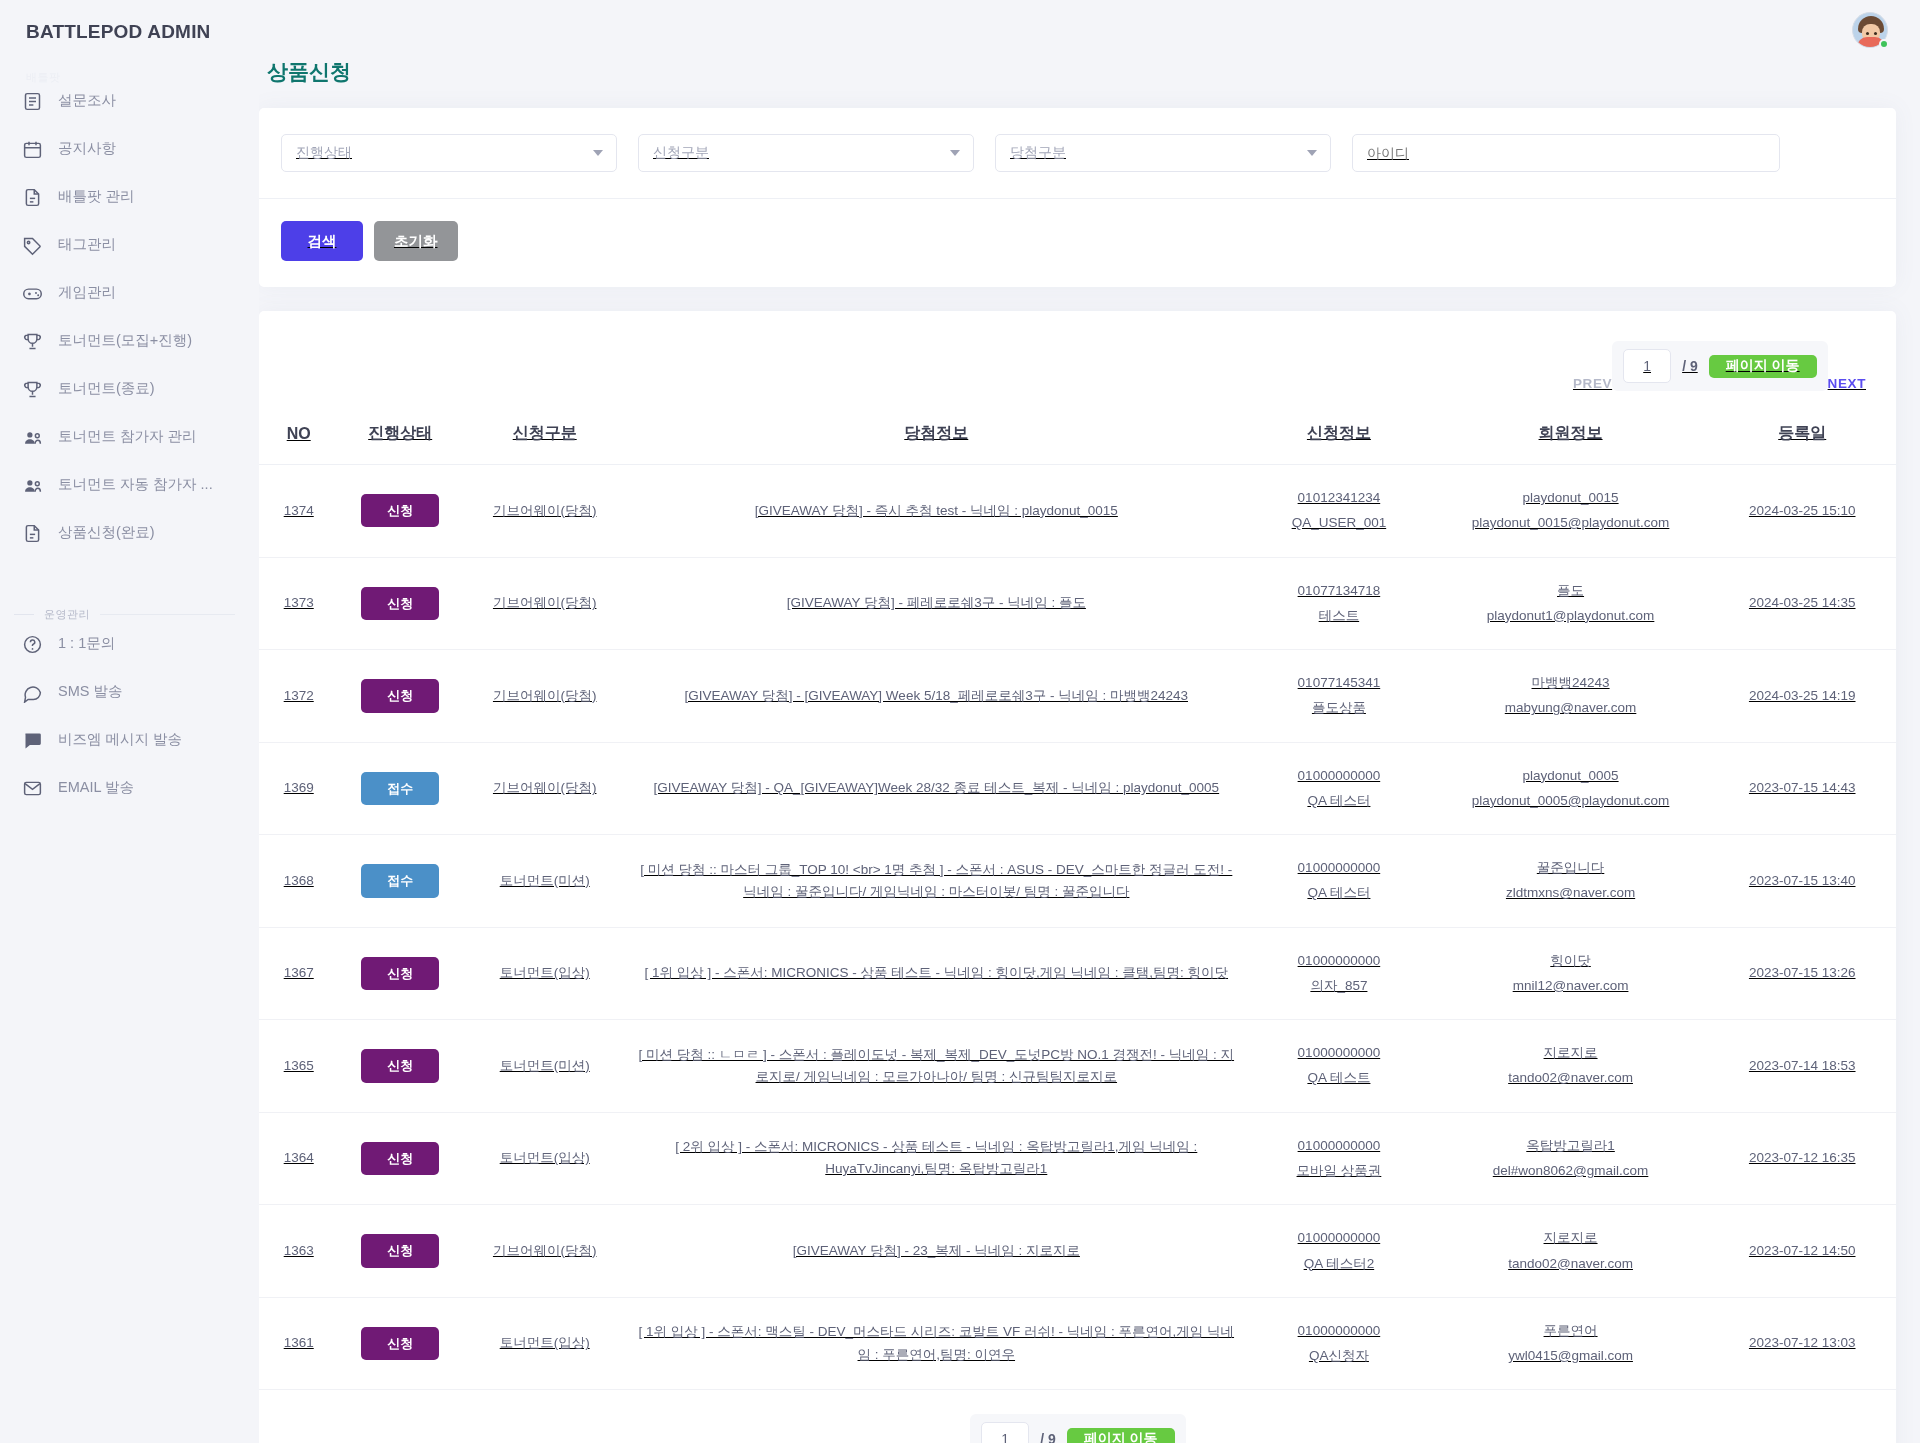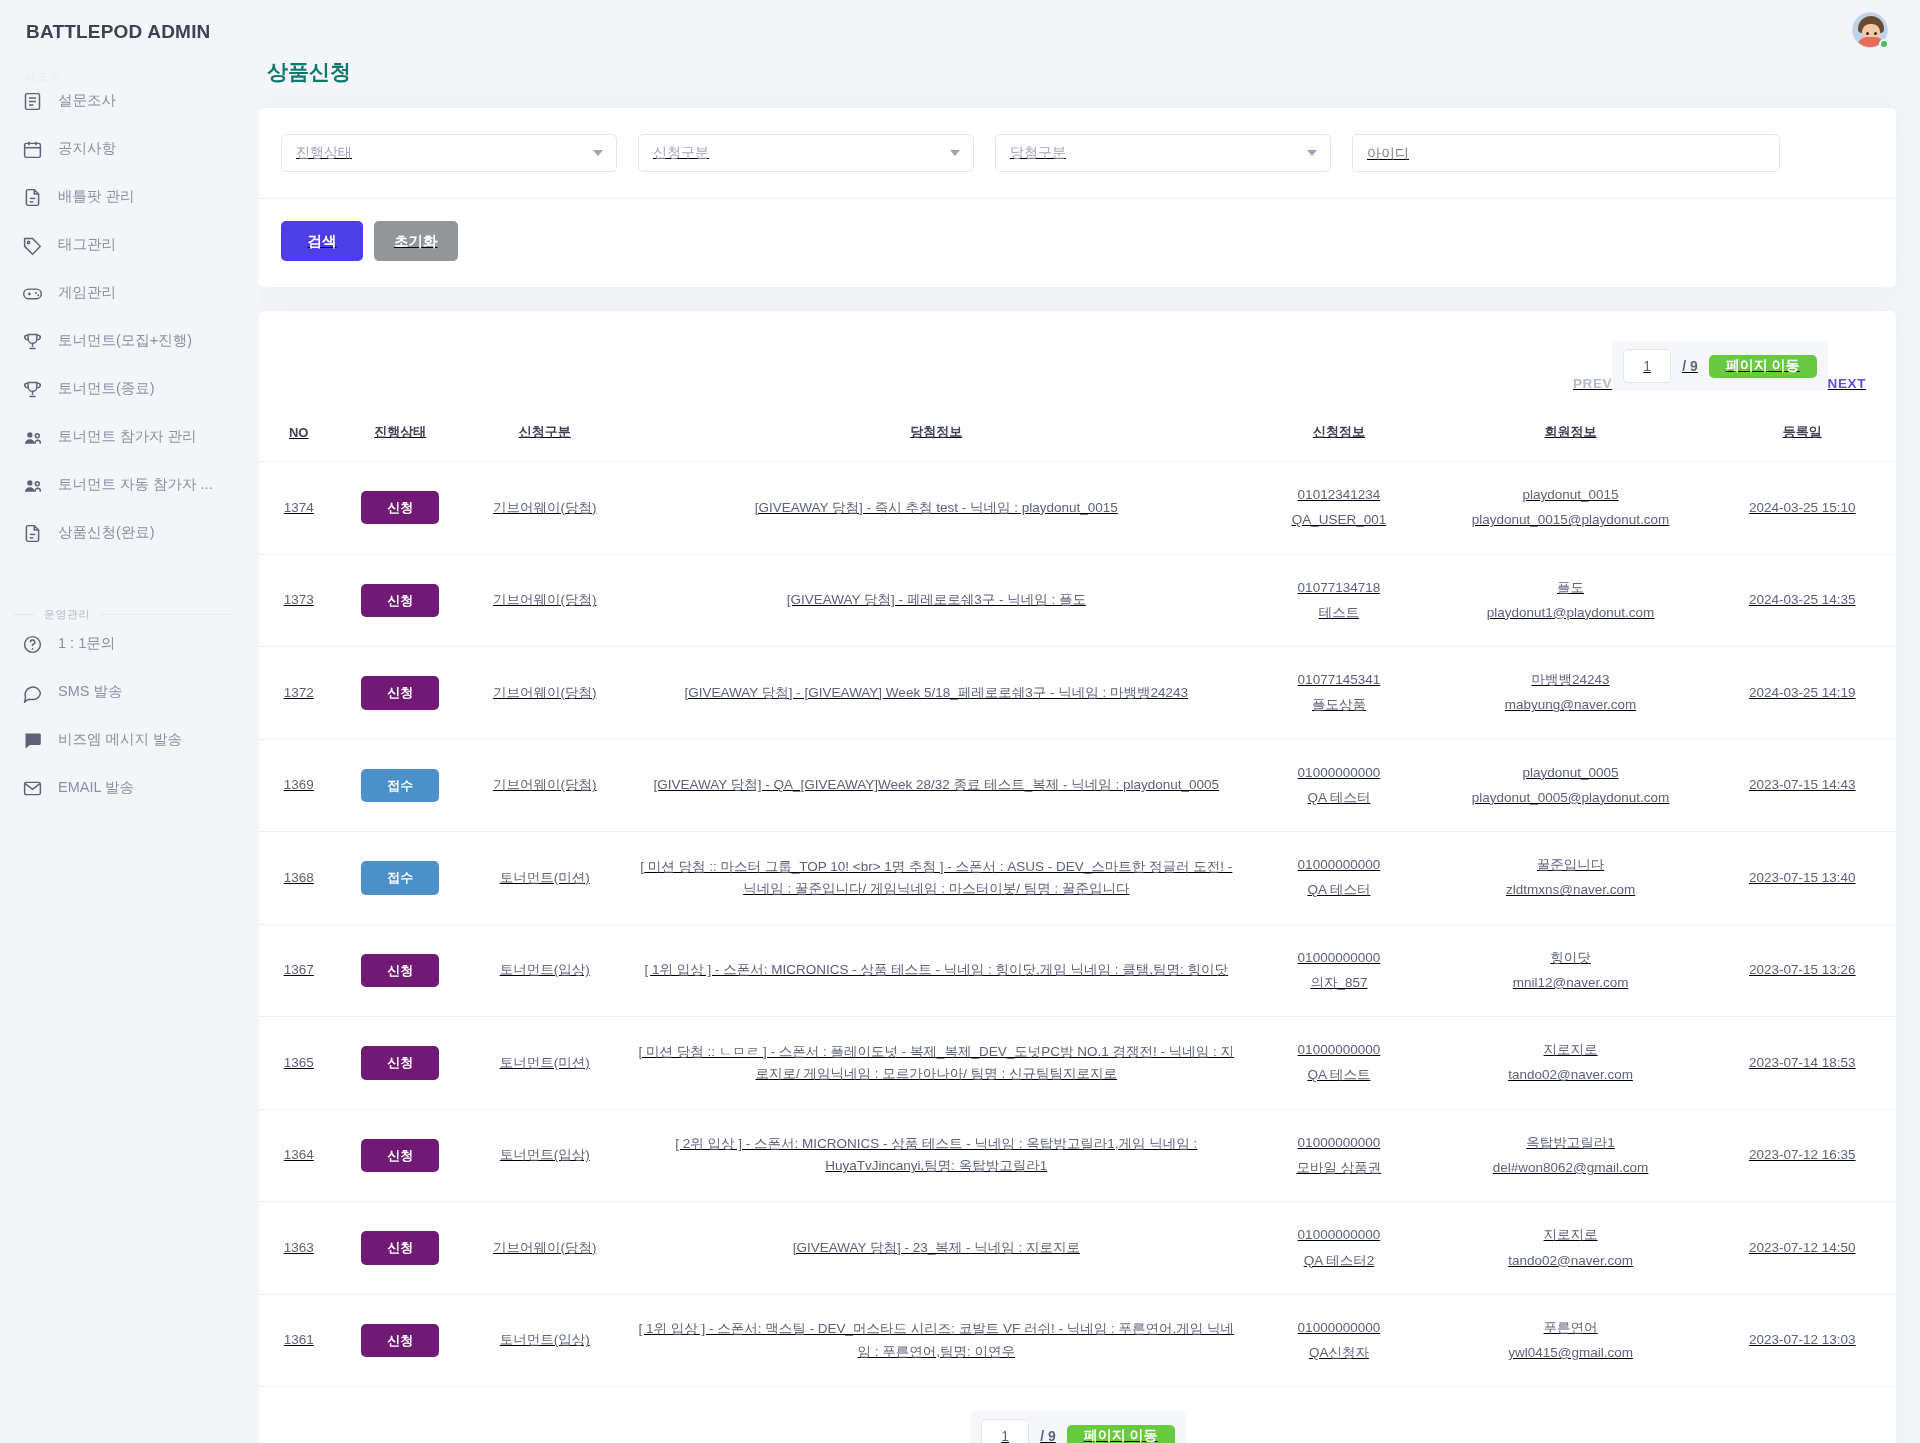--- a/index.html
+++ b/index.html
@@ -135,21 +135,21 @@
   }
   .pg-total { font-size: 14px; font-weight: bold; color: #5e6278; }
   .btn-goto {
     background: #67ca41; color: #fff; border: none; border-radius: 5px;
     height: 23px; padding: 0 17px; font-size: 14px; font-weight: bold;
     cursor: pointer; font-family: inherit;
   }
 
   table { width: 100%; border-collapse: collapse; table-layout: fixed; }
   thead th {
-    font-size: 13px; font-weight: bold; color: #3f4254;
+    font-size: 16px; font-weight: bold; color: #3f4254;
     padding: 10px 6px 20px 6px; text-align: center;
     border-bottom: 1px solid #eef0f5;
   }
   tbody td {
     font-size: 13.5px; color: #5e6278; text-align: center;
     padding: 22px 10px; border-bottom: 1px solid #f0f1f5;
     line-height: 1.65; vertical-align: middle;
   }
   .c-no    { width: 72px; }
   .c-state { width: 112px; }

